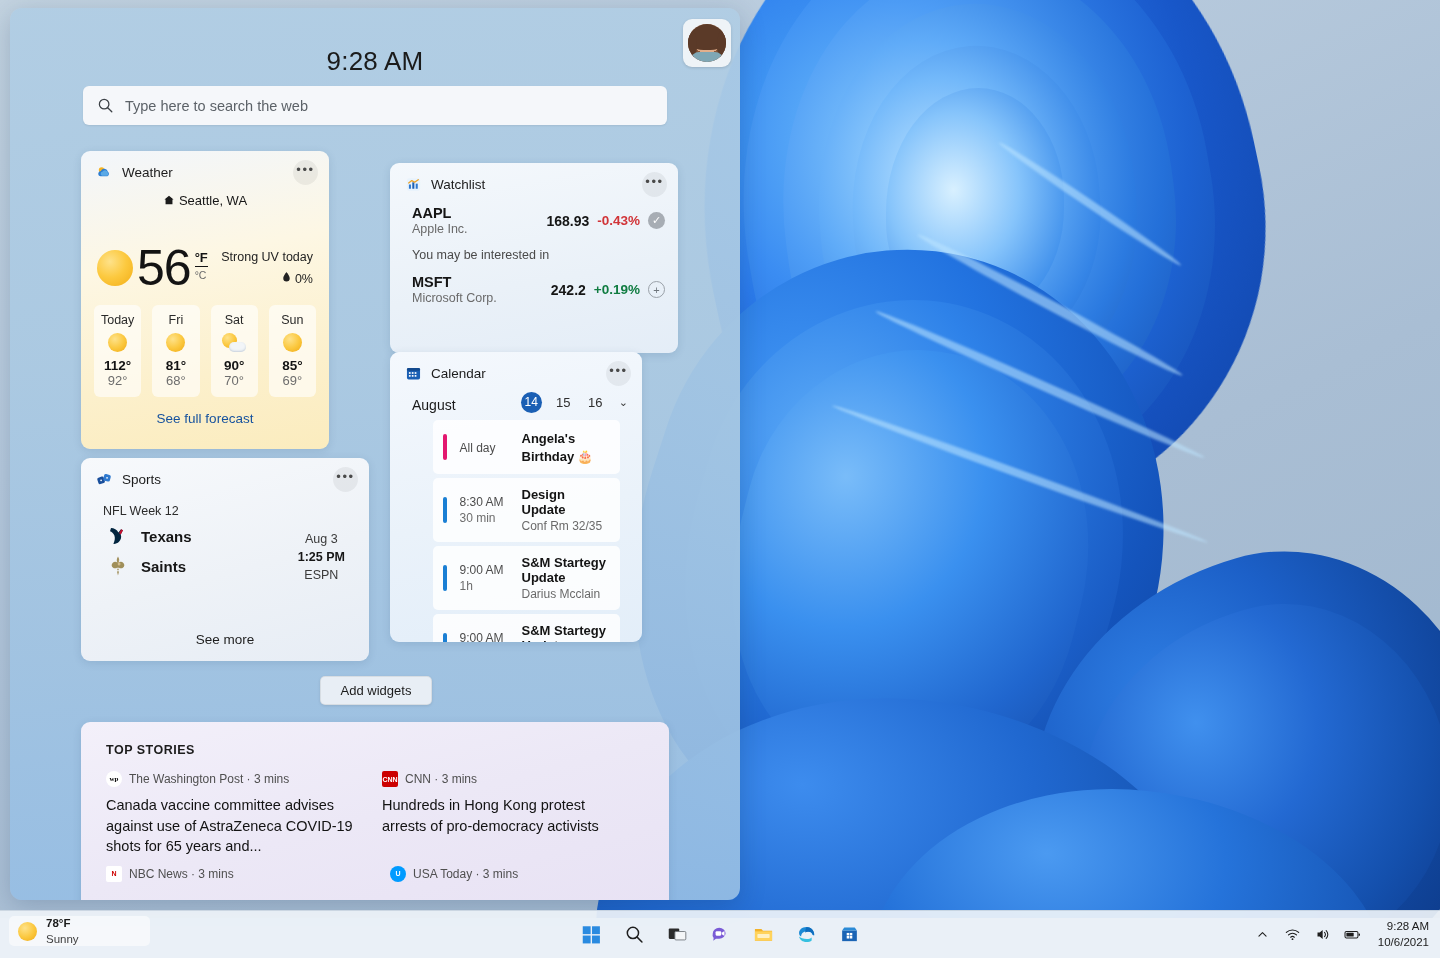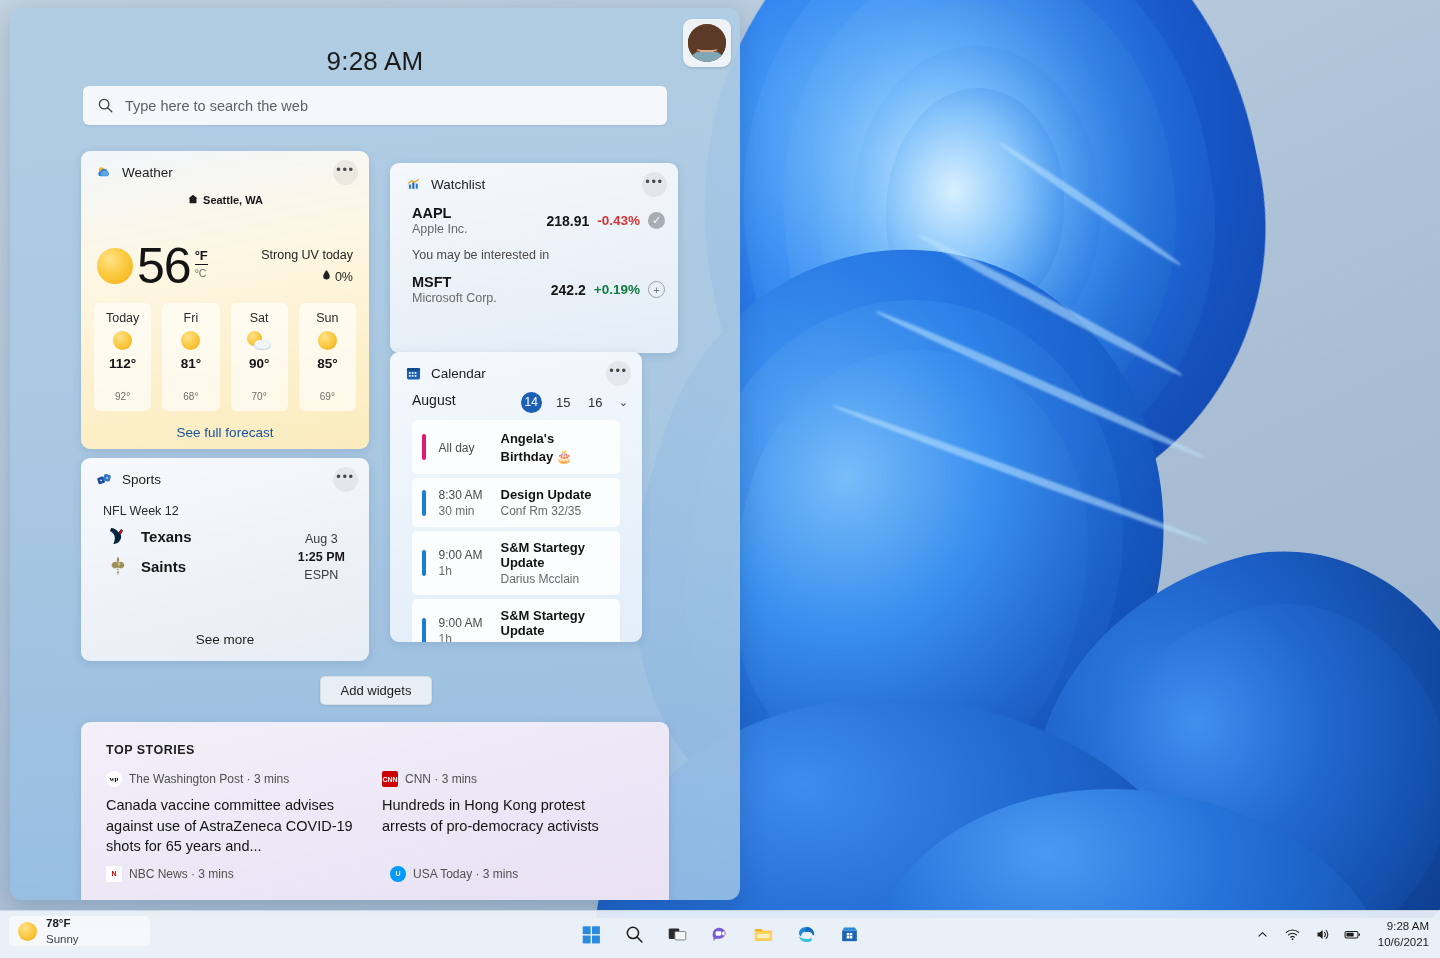--- a/index.html
+++ b/index.html
@@ -144,24 +144,24 @@
   .dots {
     position: absolute; right: 11px; top: 9px; width: 25px; height: 25px;
     border-radius: 50%; background: rgba(0,0,0,0.055);
     display: flex; align-items: center; justify-content: center;
     letter-spacing: 1.6px; font-size: 13px; color: #4a4a4a; line-height: 10px;
     padding-bottom: 5px;
   }
 
   
   #weather-card {
-    left: 71px; top: 143px; width: 288px; height: 298px;
+    left: 71px; top: 143px; width: 248px; height: 298px;
     background: linear-gradient(170deg, #f2f6fb 0%, #fdf7e4 36%, #fcf0cc 72%, #fbecbe 100%);
   }
-  #weather-loc { text-align: center; margin-top: 12px; font-size: 11px; font-weight: bold; color: #161616; }
+  #weather-loc { text-align: center; margin-top: 12px; font-size: 13px; font-weight: normal; color: #161616; }
   #weather-loc .home { display:inline-block; margin-right:4px; vertical-align: -1px; }
   #weather-main { display: flex; align-items: center; padding: 4px 16px 0 16px; margin-top: 30px; }
   .sun-big {
     width: 36px; height: 36px; border-radius: 50%;
     background: radial-gradient(circle at 36% 32%, #fee28a 0%, #fcc93f 48%, #f2ad16 100%);
     flex: none; margin-right: 4px;
   }
   #big-temp { font-size: 50px; font-weight: 300; color: #141414; line-height: 1; letter-spacing: -1px; }
   .unit-stack { margin-left: 4px; margin-top: -6px; }
   .unit-f { font-size: 13px; font-weight: bold; color: #141414; border-bottom: 1.6px solid #141414; padding-bottom: 1px; }
@@ -177,21 +177,21 @@
   .fday .dname { font-size: 12.5px; color: #2a2a2a; }
   .fday .dicon { margin: 6px auto 6px auto; }
   .sun-sm { width: 19px; height: 19px; border-radius: 50%;
     background: radial-gradient(circle at 36% 32%, #fee28a 0%, #fbc83f 52%, #efa913 100%); }
   .pcloud { position: relative; width: 24px; height: 19px; margin: 0 auto; }
   .pcloud .s { position: absolute; left: 0; top: 0; width: 15px; height: 15px; border-radius: 50%;
     background: radial-gradient(circle at 36% 32%, #fee28a 0%, #fbc83f 52%, #efa913 100%); }
   .pcloud .c { position: absolute; right: 0; bottom: 0; width: 17px; height: 10px; border-radius: 6px;
     background: #f2f5f8; box-shadow: inset 0 -1px 2px rgba(170,185,200,0.6); }
   .fday .hi { font-size: 13.5px; font-weight: bold; color: #141414; }
-  .fday .lo { font-size: 10px; color: #6d6d6d; margin-top: 20px; }
+  .fday .lo { font-size: 13px; color: #6d6d6d; margin-top: 0; }
   #see-forecast { text-align: center; margin-top: 14px; font-size: 13.5px; color: #16529e; }
 
   
   #sports-card {
     left: 71px; top: 450px; width: 288px; height: 203px;
     background: linear-gradient(165deg, #f7f9fc 0%, #eef2f7 55%, #e7edf5 100%);
   }
   #sports-week { font-size: 12.5px; color: #2b2b2b; padding: 16px 0 0 22px; }
   .team-row { display: flex; align-items: center; padding: 6px 0 0 25px; position: relative; }
   .team-row .tlogo { width: 24px; height: 24px; margin-right: 11px; flex: none; }
@@ -219,30 +219,30 @@
   }
   .chip.check { background: #a7adb4; color: #fff; }
   .chip.plus { border: 1.3px solid #9aa1a8; color: #6d747b; }
   #watch-note { font-size: 12.5px; color: #4a4a4a; padding: 12px 0 0 22px; }
 
   
   #calendar-card {
     left: 380px; top: 344px; width: 252px; height: 290px;
     background: linear-gradient(170deg, #f4f8fd 0%, #eaf2fa 55%, #e3eef9 100%);
   }
-  #cal-bar { display: flex; align-items: flex-start; padding: 10px 14px 0 22px; gap: 24px; }
+  #cal-bar { display: flex; align-items: flex-end; padding: 10px 14px 0 22px; gap: 24px; }
   #cal-month { font-size: 14px; color: #1a1a1a; }
   #cal-days { margin-left: auto; display: flex; align-items: center; gap: 11px; }
   .cal-day { font-size: 13px; color: #2e2e2e; width: 21px; text-align: center; }
   .cal-day.sel {
     background: #1a5fb4; color: #fff; border-radius: 50%;
     width: 21px; height: 21px; line-height: 21px; font-size: 12px;
   }
   #cal-chev { font-size: 11px; color: #3a3a3a; margin-left: 2px; }
-  #events { padding: 7px 22px 4px 22px; position: relative; }
+  #events { padding: 7px 22px 4px 22px; position: relative; margin-left: 21px; }
   .event {
     display: flex; align-items: center; background: rgba(255,255,255,0.82);
     border-radius: 5px; margin-bottom: 4px; padding: 9px 10px 9px 0;
     position: relative;
   }
   .ebar { width: 3.5px; border-radius: 2px; height: 26px; margin: 0 13px 0 10px; flex: none; }
   .etime { width: 62px; flex: none; }
   .etime .t1 { font-size: 12px; color: #4c4c4c; }
   .etime .t2 { font-size: 12px; color: #6d6d6d; margin-top: 2px; }
   .einfo .e1 { font-size: 13px; font-weight: bold; color: #141414; }
@@ -486,21 +486,21 @@
       <span class="htitle">Watchlist</span>
       <span class="dots">•••</span>
     </div>
 
     <div class="stock-row">
       <div>
         <div class="sym">AAPL</div>
         <div class="nm">Apple Inc.</div>
       </div>
       <div class="right">
-        <span class="price">218.91</span>
+        <span class="price">168.93</span>
         <span class="chg" style="color:#d13438;">-0.43%</span>
         <span class="chip check">✓</span>
       </div>
     </div>
 
     <div id="watch-note">You may be interested in</div>
 
     <div class="stock-row">
       <div>
         <div class="sym">MSFT</div>

